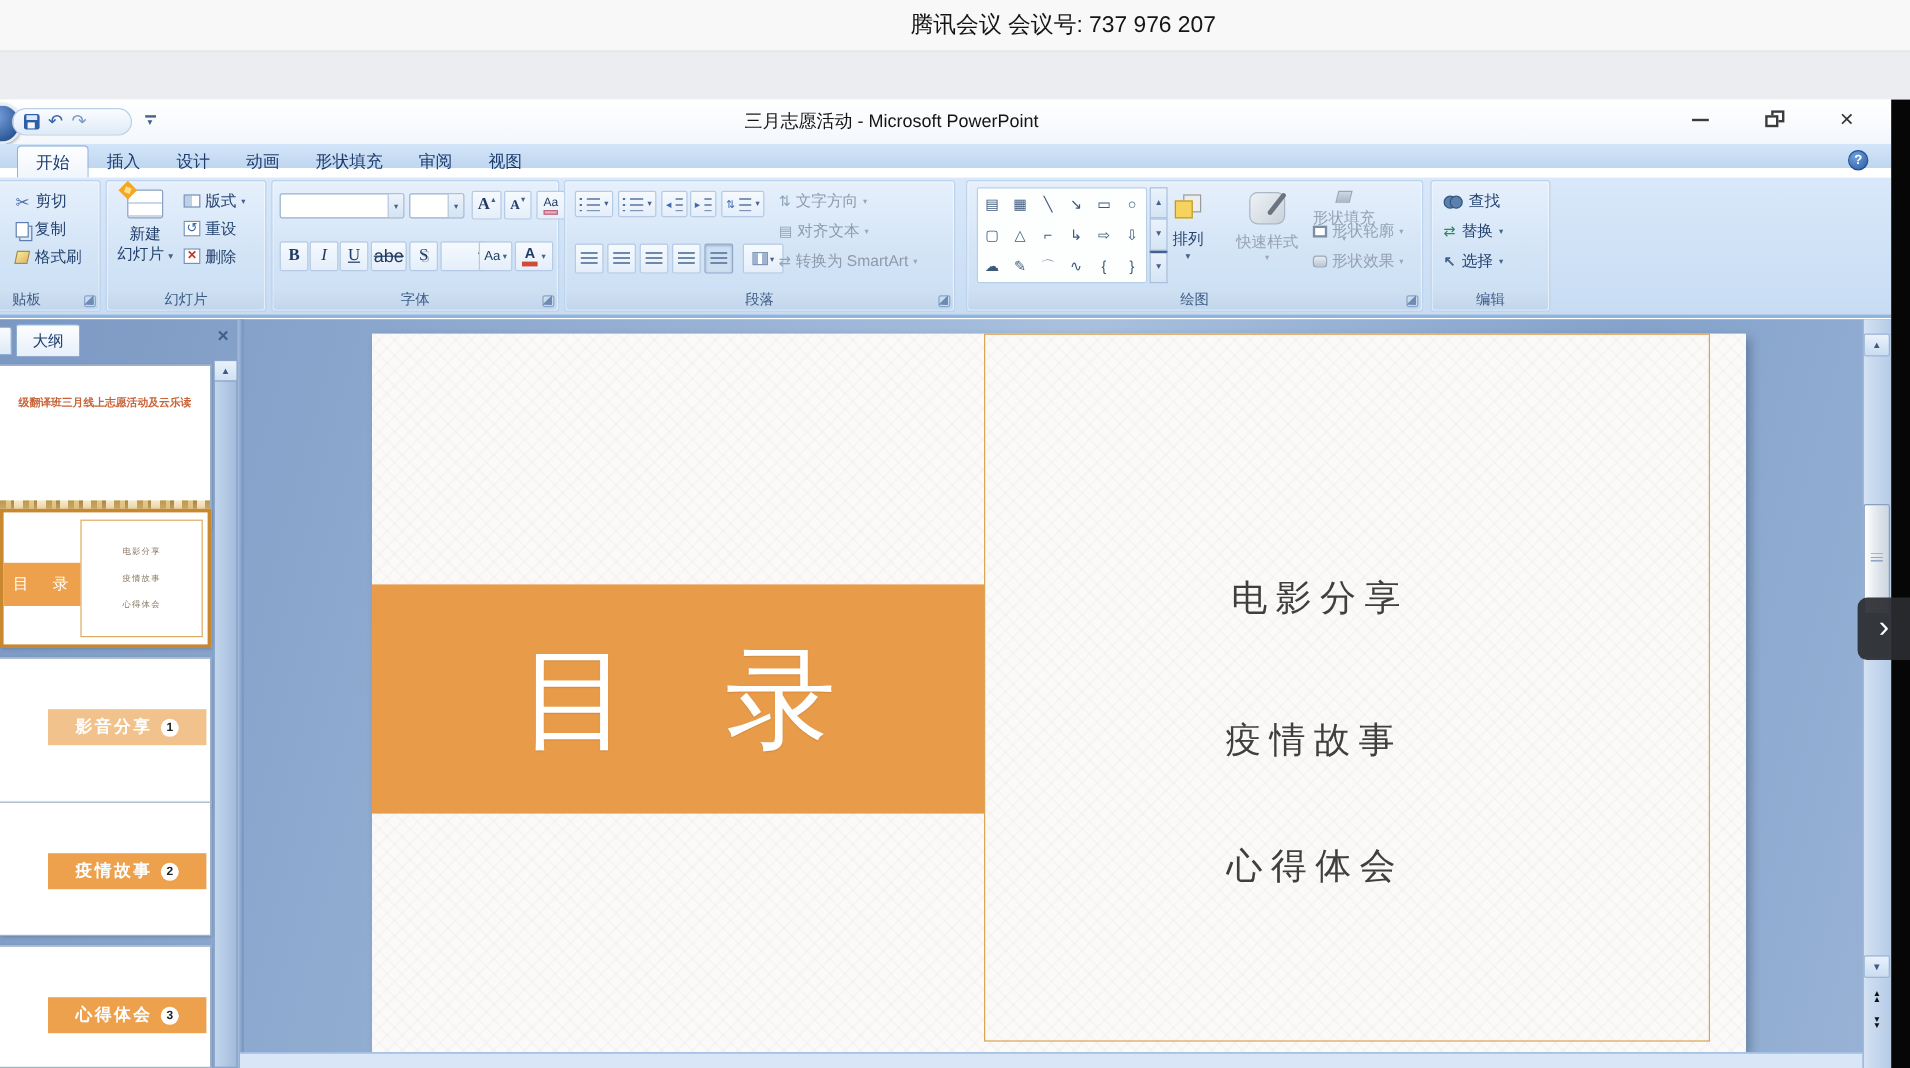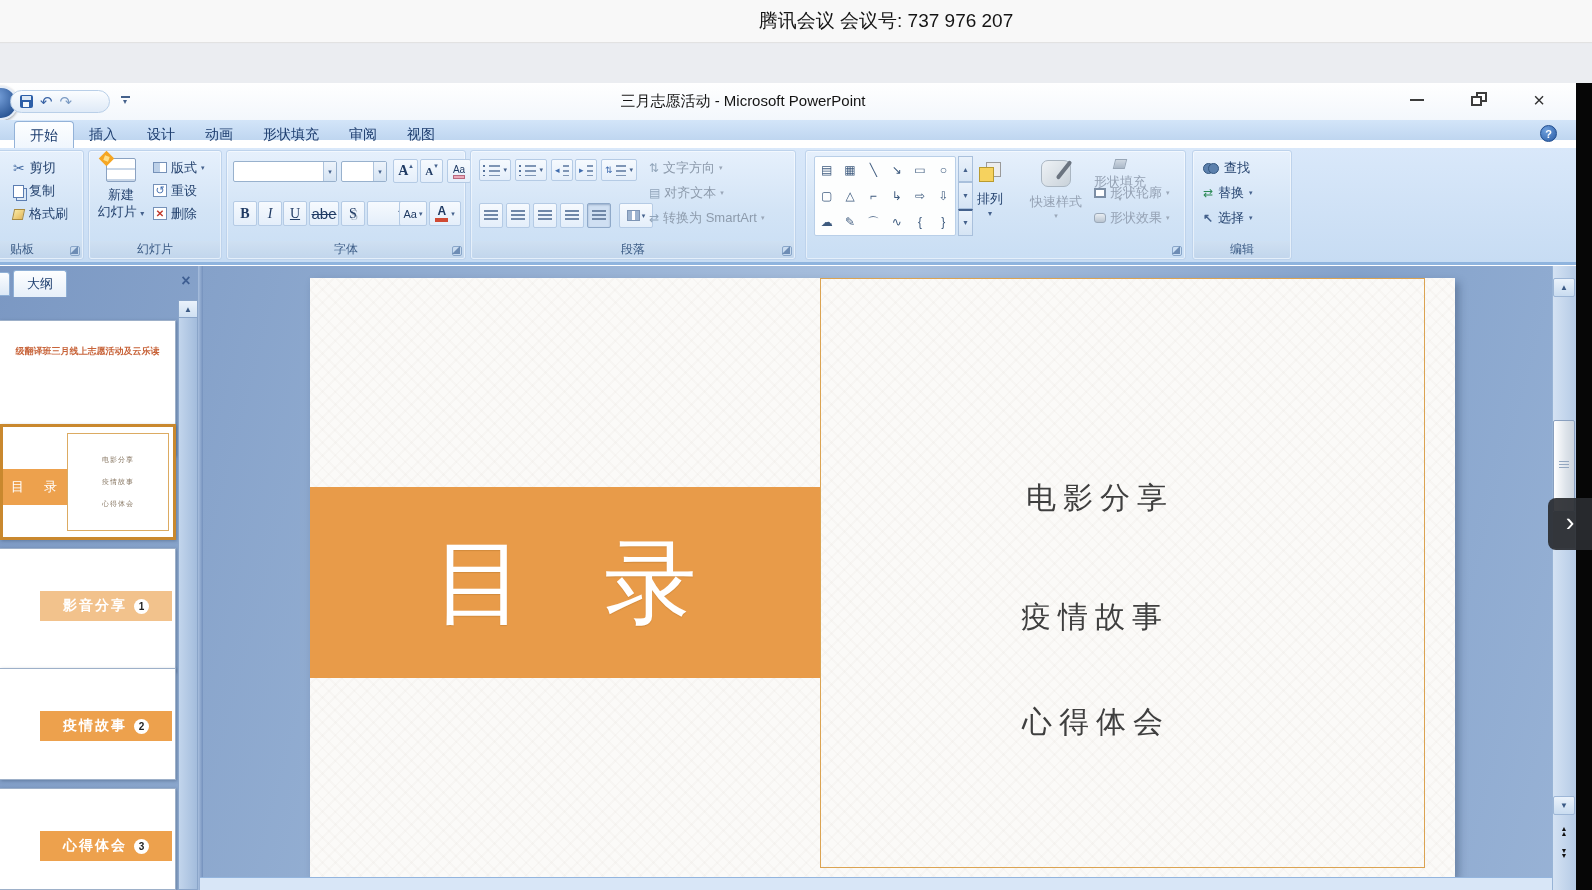--- a/index.html
+++ b/index.html
@@ -129,21 +129,21 @@
   .ic-rep{font-size:12px;color:#2e8b57;line-height:1;}
   .ic-sel{font-size:12px;color:#44618c;font-weight:bold;line-height:1;}
 
   
   .workarea{position:absolute;left:0;top:183px;width:1576px;height:624px;overflow:hidden;background:linear-gradient(105deg,#7b98c3 0%,#93aed2 28%,#a9c0de 52%,#84a2cb 78%,#99b3d6 100%);}
   .splitter{position:absolute;left:198px;top:0;width:5px;height:624px;background:linear-gradient(90deg,#a7bedd,#7491bd);}
   .tab-sliver{position:absolute;left:0;top:6px;width:10px;height:24px;background:linear-gradient(#fbfdff,#dde9f6);border:1px solid #8fb0d6;border-left:none;border-radius:0 3px 0 0;}
   .tab-outline{position:absolute;left:13px;top:4px;width:54px;height:27px;background:linear-gradient(#fdfeff,#e6eff9);border:1px solid #8fb0d6;border-bottom:none;border-radius:3px 3px 0 0;display:flex;align-items:center;justify-content:center;font-size:13px;color:#1d3e6e;}
   .pane-close{position:absolute;left:176px;top:5px;width:20px;height:20px;display:flex;align-items:center;justify-content:center;color:#3f5f92;font-size:16px;font-weight:bold;}
   .thumb{position:absolute;left:0;width:176px;background:#fff;border:1px solid #9db0c9;border-left:none;box-shadow:1px 1px 3px rgba(40,60,90,.35);}
-  .t1{top:54px;height:136px;}
+  .t1{top:38px;height:136px;}
   .t1-title{position:absolute;left:1px;right:1px;top:24px;text-align:center;font-size:9px;color:#c8643a;font-weight:bold;white-space:nowrap;overflow:hidden;}
   .t1-sky{position:absolute;left:0;right:0;bottom:2px;height:20px;background:linear-gradient(to top,rgba(201,160,80,.9),rgba(222,190,120,.45) 65%,rgba(255,255,255,0)),repeating-linear-gradient(90deg,rgba(180,140,60,.9) 0 5px,rgba(222,188,112,.85) 5px 9px,rgba(160,120,50,.9) 9px 12px,rgba(238,216,160,.55) 12px 19px);}
   .t2{top:158px;height:116px;border:3px solid #c9882e;}
   .t2-box{position:absolute;left:64px;top:6px;width:102px;height:98px;background:#fff;border:1px solid #dcab62;display:flex;flex-direction:column;justify-content:center;gap:12px;}
   .t2-line{font-size:7px;color:#8a7a66;letter-spacing:1px;text-align:center;}
   .t2-band{position:absolute;left:0;top:42px;width:64px;height:36px;background:#eda14d;color:#fff;font-family:"DejaVu Serif",serif;font-size:13px;display:flex;align-items:center;justify-content:center;letter-spacing:8px;padding-left:6px;}
   .t3{top:282px;height:124px;} .t4{top:402px;height:112px;} .t5{top:522px;height:102px;}
   .tband{position:absolute;left:40px;right:3px;top:42px;height:30px;display:flex;align-items:center;justify-content:center;gap:7px;color:#fff;font-weight:bold;font-size:14px;letter-spacing:2px;}
   .t3 .tband{background:#f2c28c;} .t4 .tband{background:#eda14d;} .t5 .tband{background:#eda14d;}
   .numcircle{width:15px;height:15px;border-radius:50%;background:#fff;color:#222;font-size:10px;font-weight:bold;display:flex;align-items:center;justify-content:center;letter-spacing:0;flex:none;}
@@ -413,20 +413,21 @@
         <div class="dr-item dr2">
           <span class="ic-outline"></span>
           <span>形状轮廓</span>
           <span class="dd7g">▾</span>
         </div>
         <div class="dr-item dr3">
           <span class="ic-effect"></span>
           <span>形状效果</span>
           <span class="dd7g">▾</span>
         </div>
+        <div class="grp-label">绘图</div>
         <div class="launcher"></div>
       </div>
 
       <div class="rgroup g-edit">
         <div class="ed-item ed1">
           <span class="ic-binoc"></span>
           <span>查找</span>
         </div>
         <div class="ed-item ed2">
           <span class="ic-rep">⇄</span>

